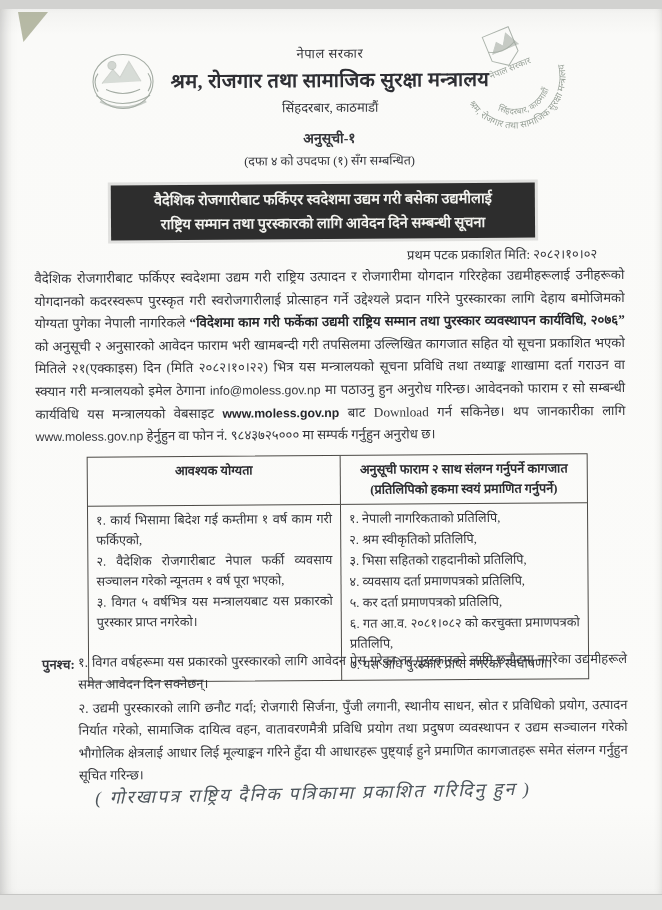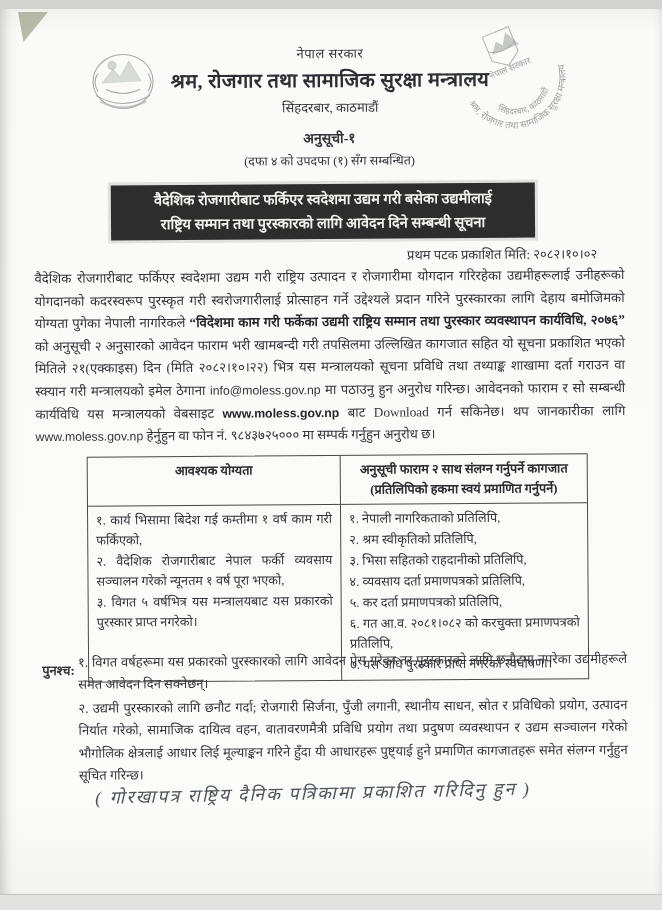--- a/index.html
+++ b/index.html
@@ -56,21 +56,21 @@
   }
   .t-row{display:flex;}
   .t-head{border-bottom:1.2px solid #4c4a46;}
   .t-cell-l{width:252px;padding:4px 8px;box-sizing:border-box;}
   .t-cell-r{flex:1;border-left:1.2px solid #4c4a46;padding:4px 8px;box-sizing:border-box;}
   .t-head .t-cell-l,.t-head .t-cell-r{font-weight:700;text-align:center;color:#2c2d31;}
   .t-item{margin:0 0 1px 0;text-align:justify;}
 
   
   .postscript{position:absolute;left:40px;top:650px;width:585px;font-size:13px;line-height:22.4px;}
-  .ps-label{position:absolute;left:0;top:8px;font-weight:600;}
+  .ps-label{position:absolute;left:0;top:2px;font-weight:600;}
   .ps-items{margin-left:36px;}
   .ps-item{text-align:justify;margin:0 0 1px 0;}
 
   .handwritten{
     position:absolute;left:92px;top:780px;width:470px;
     font-style:italic;font-size:18px;letter-spacing:2px;
     color:#4e565c;transform:rotate(-0.8deg);white-space:nowrap;
   }
 
   svg text{font-family:"Liberation Serif","DejaVu Serif",serif;}

